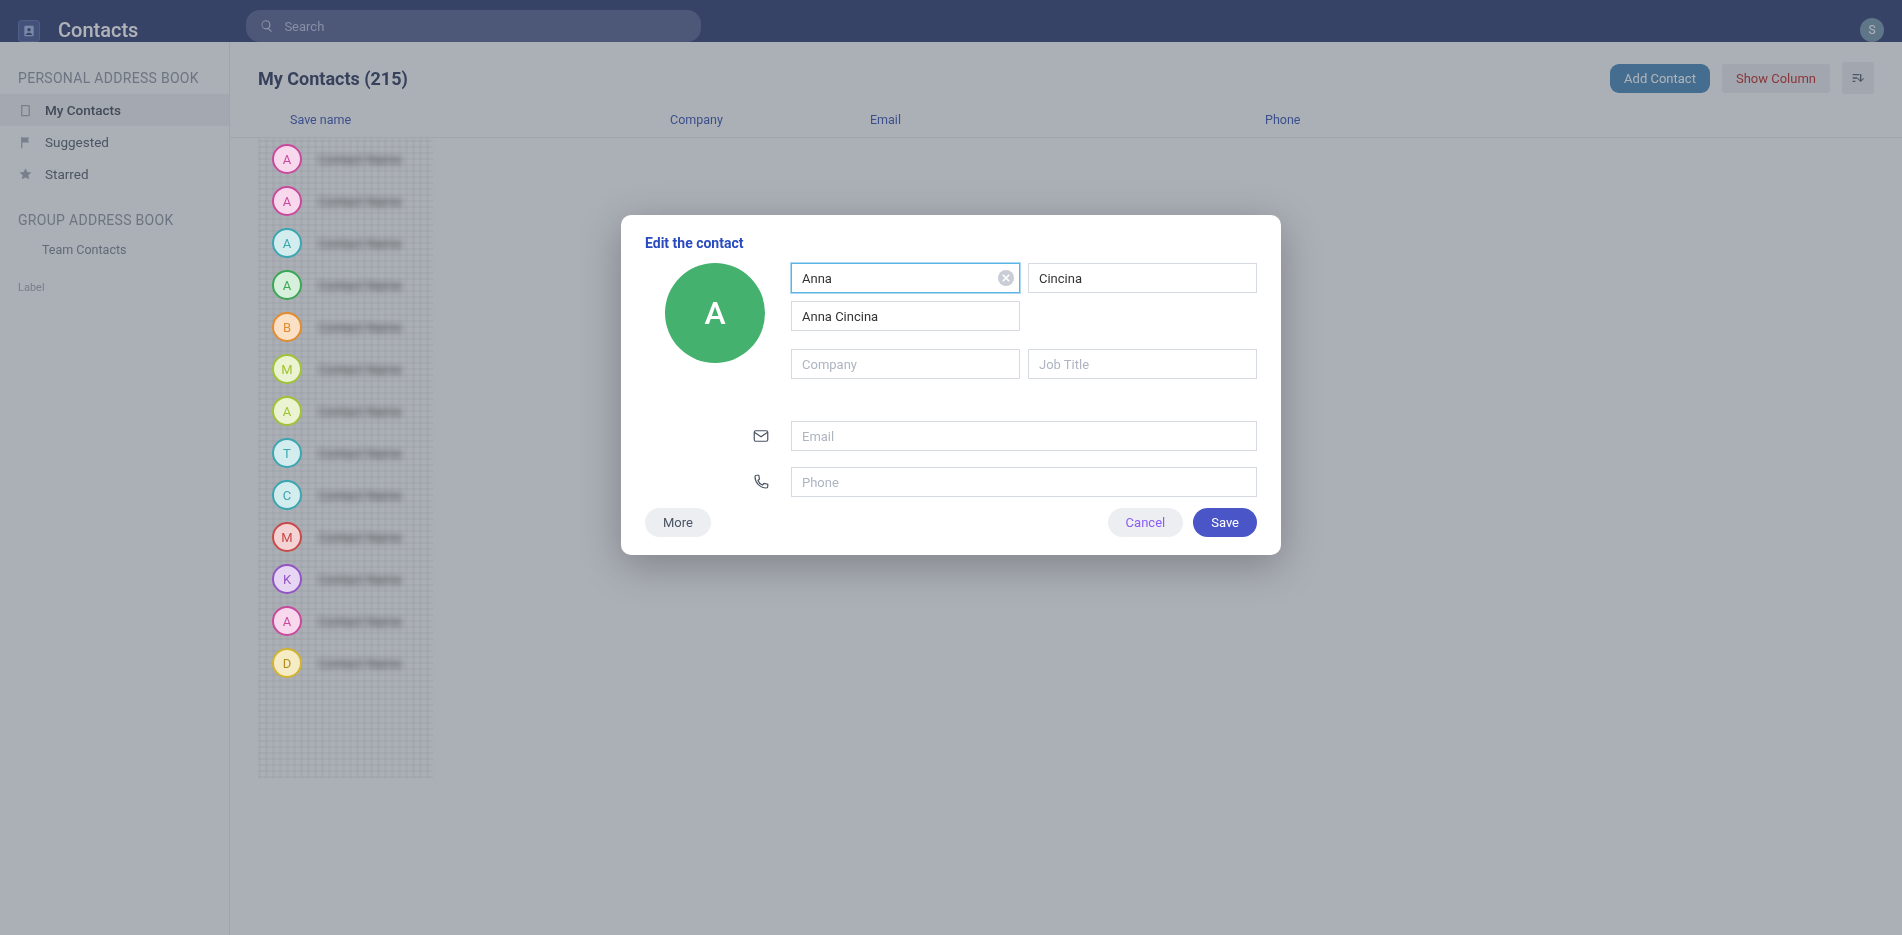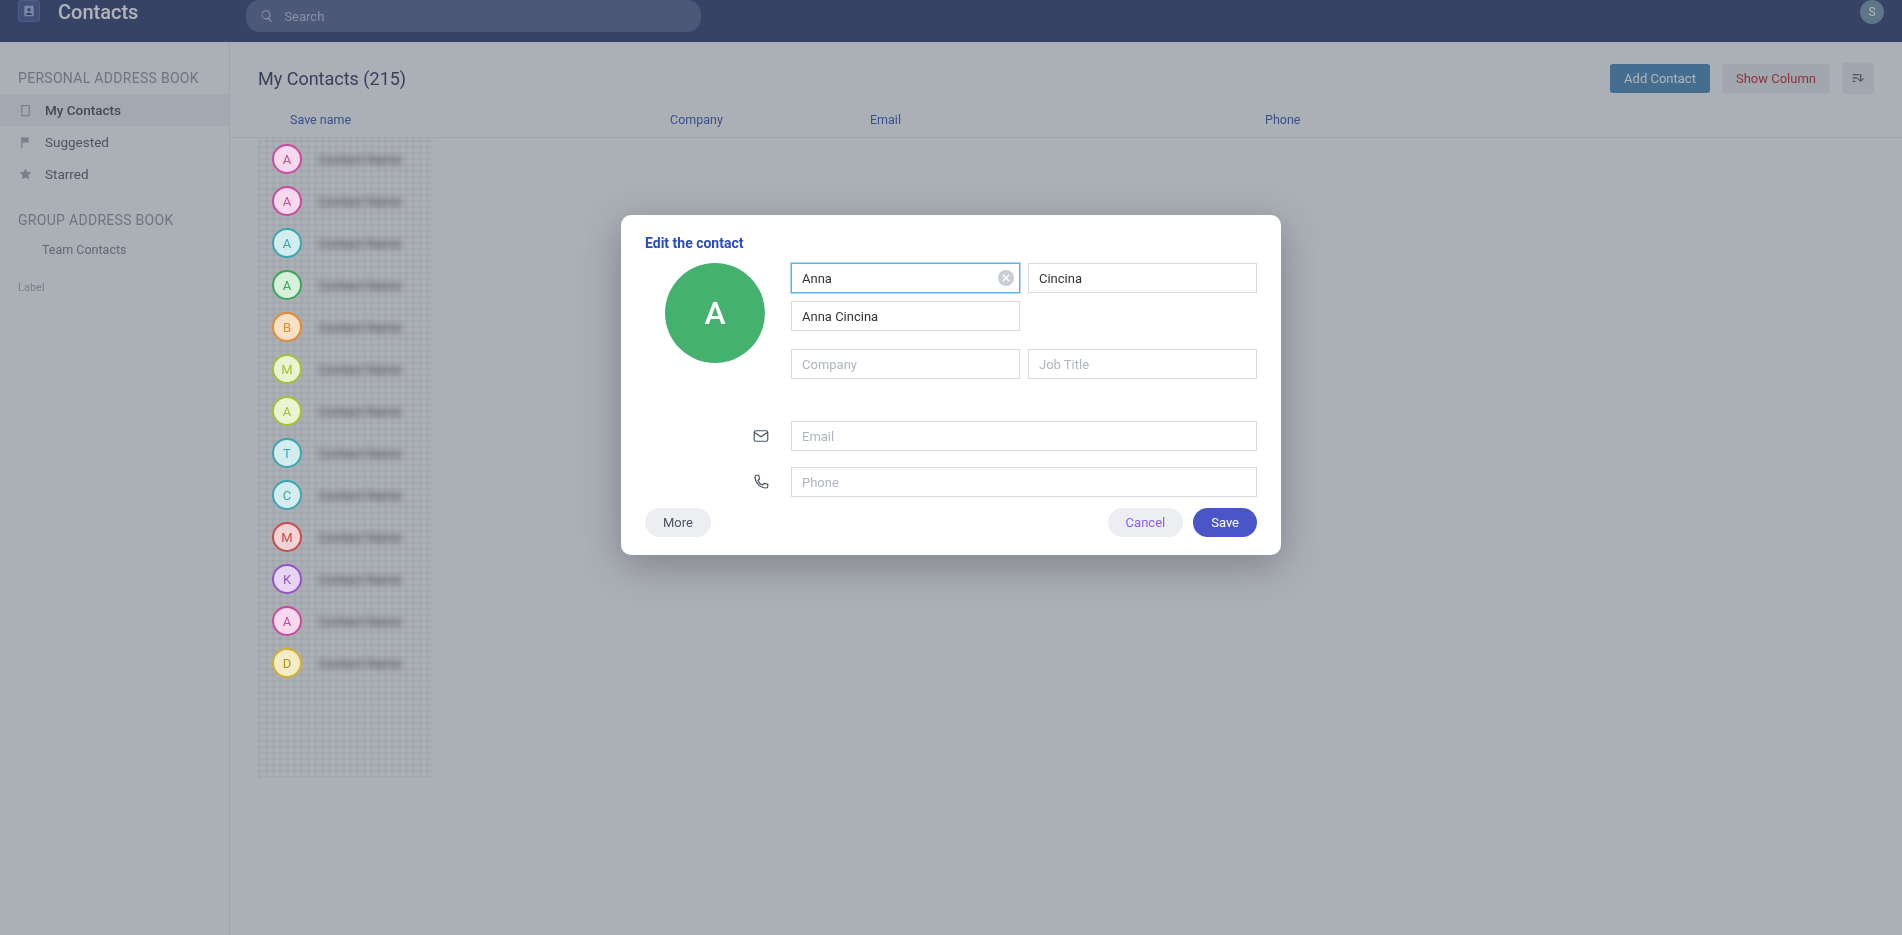--- a/index.html
+++ b/index.html
@@ -1,19 +1,19 @@
 <!DOCTYPE html>
 <html><head>
 <meta charset="utf-8">
 <style>
   * { box-sizing: border-box; margin: 0; padding: 0; font-family: -apple-system, BlinkMacSystemFont, "Segoe UI", Roboto, Arial, sans-serif; }
   body { background: #f6f8fb; overflow: hidden; width: 1902px; height: 935px; position: relative; }
 
   
-  .topbar { height: 42px; background: #24336a; display: flex; align-items: flex-start; padding: 0 18px; gap: 18px; }
+  .topbar { height: 42px; background: #24336a; display: flex; align-items: flex-end; padding: 0 18px; gap: 18px; }
   .app-logo { width: 22px; height: 22px; background: #3b4d8f; border: 1px solid #4f63a7; border-radius: 3px; display:flex; align-items:center; justify-content:center; }
   .app-logo svg { width:14px; height:14px; }
   .app-title { color:#fff; font-size:20px; font-weight: 500; }
   .search-box { margin-left: 90px; flex: 0 0 455px; height: 28px; background:#4c598c; border-radius:14px; display:flex; align-items:center; padding:16px 14px; gap:10px; }
   .search-box svg { width:14px; height:14px; fill:#c6cde3; }
   .search-input { flex:1; background:transparent; border:none; outline:none; color:#e2e6f1; font-size:13px; }
   .search-input::placeholder { color:#b6bedb; }
   .spacer { flex:1; }
   .avatar { width:24px; height:24px; border-radius:50%; background:#6c90a8; color:#fff; font-size:12px; display:flex; align-items:center; justify-content:center; }
 
@@ -23,23 +23,23 @@
   .side-label { font-size: 14px; color:#868e9a; padding: 8px 18px 8px; letter-spacing: .3px; }
   .side-item { display:flex; align-items:center; gap:12px; padding: 8px 18px; font-size: 13.5px; color:#4a5464; cursor:pointer; }
   .side-item svg { width:15px; height:15px; fill:#9aa2b0; }
   .side-item.active { background:#e9ecf1; font-weight:500; color:#38414f; }
   .side-sub { font-size: 12.5px; color:#707a8a; padding:6px 18px 6px 42px; cursor:pointer; }
   .side-small { font-size:11px; color:#9ba3b0; padding: 18px 18px; }
 
   
   .content { flex:1; display:flex; flex-direction:column; }
   .content-header { display:flex; align-items:center; padding: 20px 28px 12px; gap:12px; }
-  .content-title { font-size:18px; font-weight:400; color:#243058; }
+  .content-title { font-size:18px; font-weight:700; color:#243058; }
   .content-header .spacer { flex:1; }
-  .btn-primary { background:#3c80b5; color:#fff; border:none; border-radius:3px; padding: 7px 14px; font-size:13px; cursor:pointer; }
+  .btn-primary { background:#3c80b5; color:#fff; border:none; border-radius:9px; padding: 7px 14px; font-size:13px; cursor:pointer; }
   .btn-secondary { background:#e6e9ee; color:#b91c1c; border:none; border-radius:3px; padding: 7px 14px; font-size:13px; cursor:pointer; }
   .btn-icon { background:#e6e9ee; border:none; border-radius:3px; width:32px; height:32px; display:flex; align-items:center; justify-content:center; cursor:pointer; }
   .btn-icon svg { width:16px; height:16px; fill:#4a5464; }
 
   .table-head { display:flex; padding: 6px 28px 10px 60px; font-size:12.5px; color:#2a4ab0; border-bottom:1px solid #e2e5ea; }
   .th { cursor:default; }
   .th.name { flex: 0 0 380px; }
   .th.company { flex: 0 0 200px; }
   .th.email { flex: 0 0 395px; }
   .th.phone { flex: 0 0 200px; }

